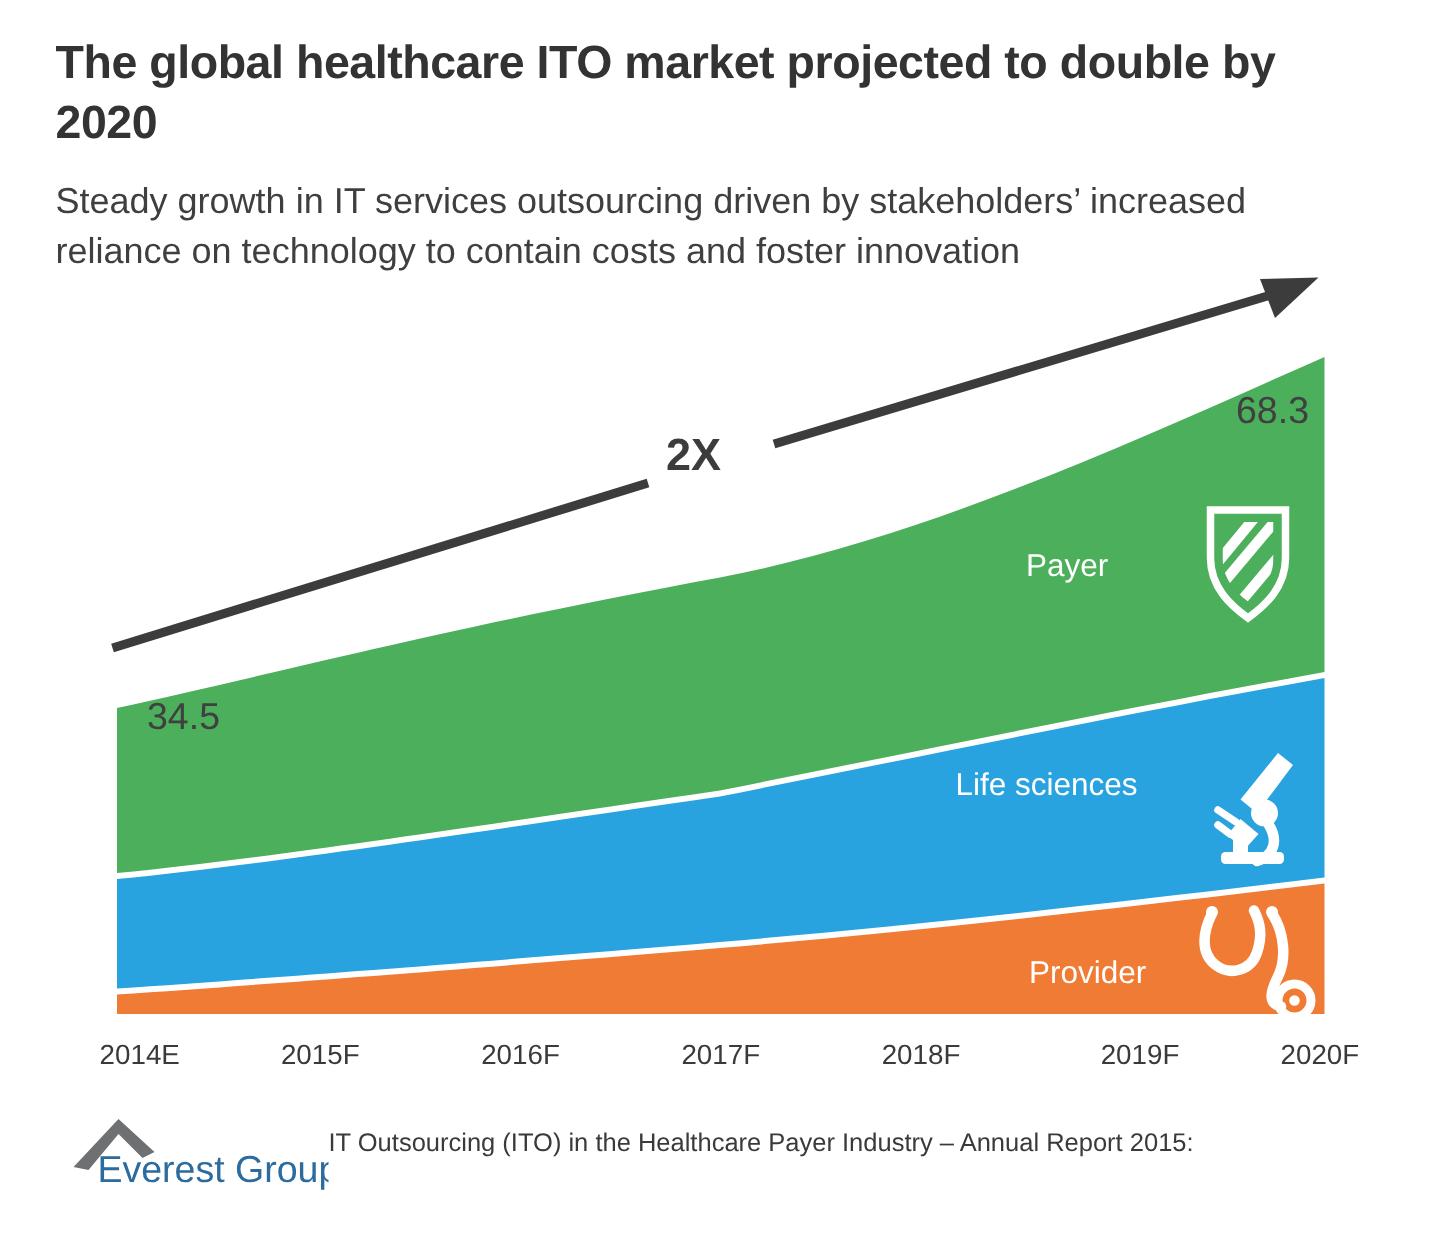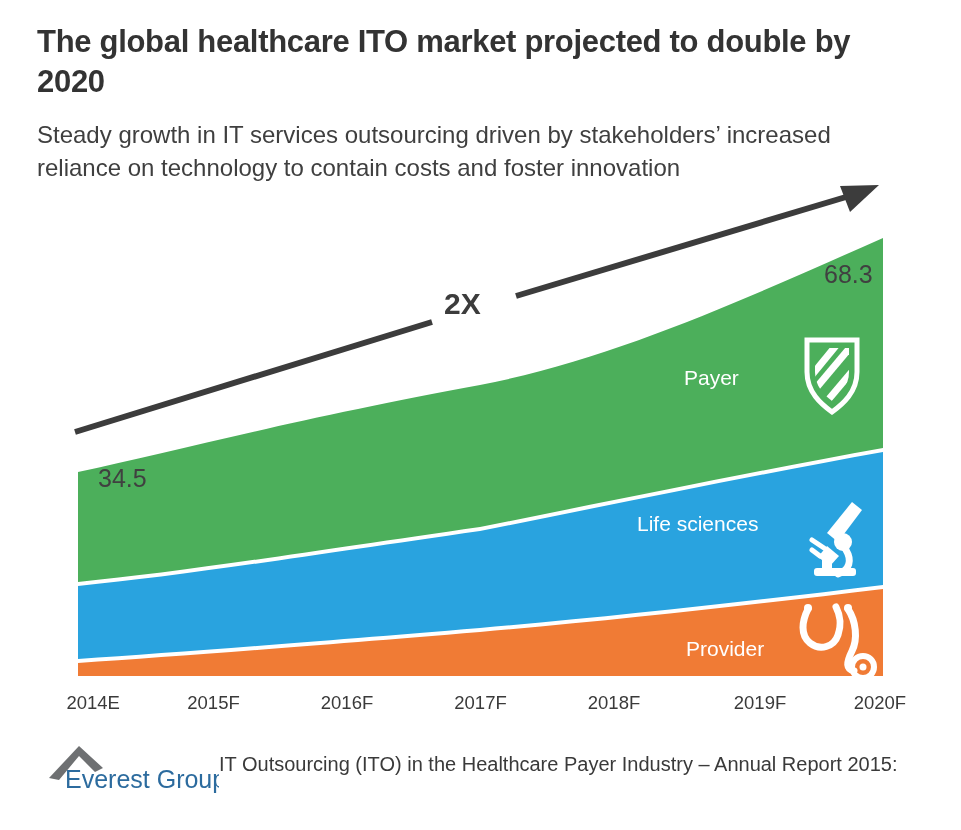--- a/index.html
+++ b/index.html
@@ -139,21 +139,21 @@
     position: absolute;
     left: 0;
     top: 0;
     width: 172px;
     height: 56px;
   }
   #footer-source {
     position: absolute;
     left: 172px;
     top: 8px;
-    font-size: 20px;
+    font-size: 17px;
     line-height: 1.45;
     color: #3a3a3a;
     width: 720px;
   }
   #footer-source-line2 { display: block; }
 </style>
 </head>
 <body>
 
 <div id="page">

